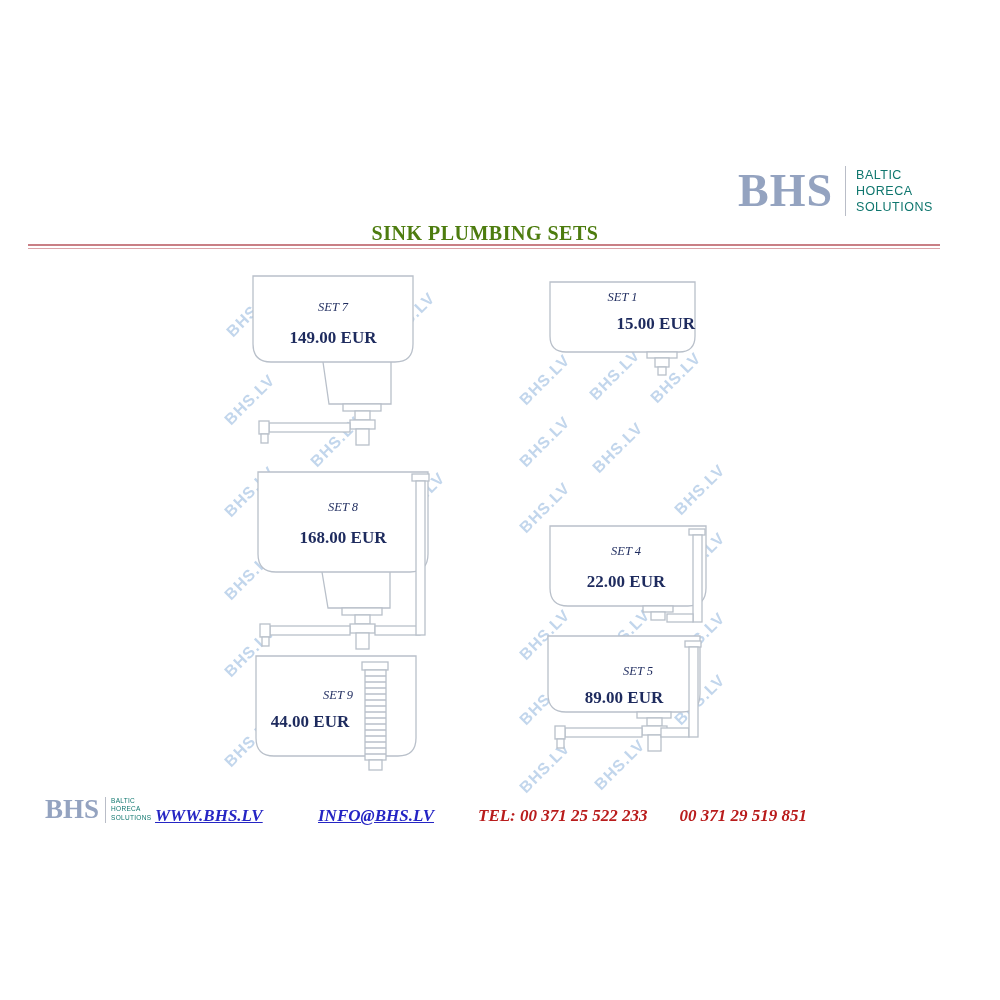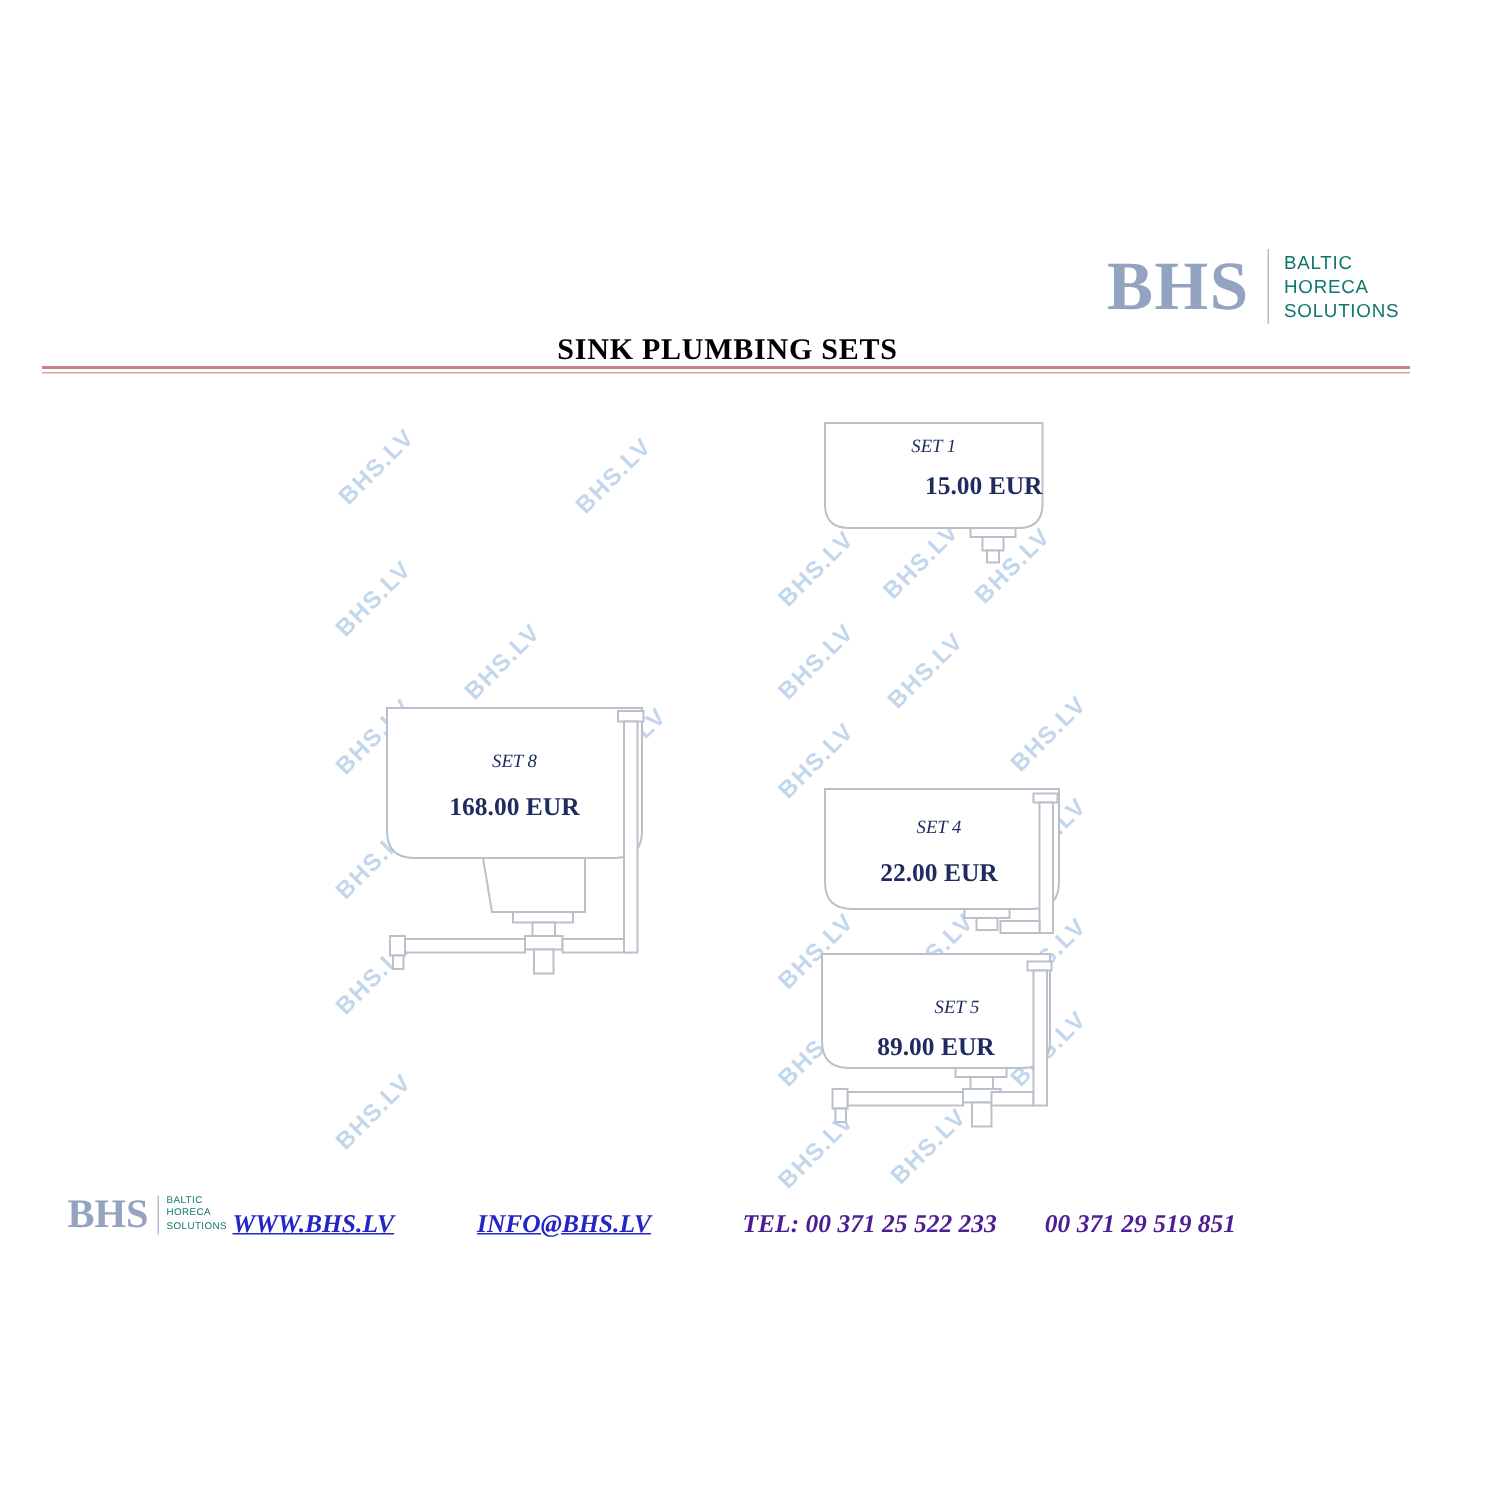--- a/index.html
+++ b/index.html
@@ -16,21 +16,21 @@
   .logo-main .bhs { font-size:46px; letter-spacing:1px; }
   .logo-main .bar { width:1px; height:50px; margin:0 10px 0 12px; }
   .logo-main .tag { font-size:12.5px; line-height:1.3; letter-spacing:.5px; }
   .logo-footer { left:45px; top:796px; }
   .logo-footer .bhs { font-size:27px; }
   .logo-footer .bar { width:1px; height:26px; margin:0 5px 0 6px; }
   .logo-footer .tag { font-size:6.5px; line-height:1.3; letter-spacing:.3px; }
 
   
   .title { position:absolute; top:222px; left:0; width:970px; text-align:center;
-           font-size:20px; font-weight:bold; color:#000000; letter-spacing:.5px; }
+           font-size:20px; font-weight:bold; color:#4d7c0f; letter-spacing:.5px; }
   .rule { position:absolute; top:244px; left:28px; width:912px; height:5px;
           border-top:2px solid #c97f85; border-bottom:1px solid #dba3a8; }
 
   
   .product { position:absolute; }
   .product svg { position:absolute; left:0; top:0; }
   .product .lbl { position:absolute; font-style:italic; font-size:12.5px; color:#1e2b5e; text-align:center; }
   .product .price { position:absolute; font-weight:bold; font-size:17px; color:#1e2b5e; text-align:center; }
   .ln { stroke:#b9c0ca; fill:none; stroke-width:1.3; }
   .fl { stroke:#b9c0ca; fill:#ffffff; stroke-width:1.3; }
@@ -39,22 +39,22 @@
   .wm-layer { position:absolute; left:0; top:0; width:1000px; height:1000px; pointer-events:none; }
   .wm { position:absolute; transform:translate(-50%,-50%) rotate(-45deg);
         font-family:"Liberation Sans", sans-serif; font-weight:bold; font-size:16px;
         letter-spacing:1px; color:rgba(143,180,220,.55); white-space:nowrap; }
 
   
   .link { position:absolute; top:806px; font-size:17px; font-weight:bold; font-style:italic;
           color:#2525c4; text-decoration:underline; cursor:pointer; }
   .link-www { left:155px; }
   .link-mail { left:318px; }
-  .tel { position:absolute; top:806px; left:495px; font-size:17px; font-weight:bold;
-         font-style:italic; color:#4c1d95; }
+  .tel { position:absolute; top:806px; left:478px; font-size:17px; font-weight:bold;
+         font-style:italic; color:#b91c1c; }
   .tel .p1 { margin-right:32px; }
 </style>
 </head>
 <body>
 
 <div class="page">
 
   <div class="wm-layer">
       <span class="wm" style="left: 252px; top: 312px;">BHS.LV</span>
       <span class="wm" style="left: 410px; top: 318px;">BHS.LV</span>
@@ -89,20 +89,41 @@
     <div class="tag">
       <div>BALTIC</div>
       <div>HORECA</div>
       <div>SOLUTIONS</div>
     </div>
   </div>
 
   <div class="title">SINK PLUMBING SETS</div>
   <div class="rule"></div>
 
+  <div class="product" style="left:245px;top:270px;width:195px;height:190px;">
+    <svg width="195" height="190" viewBox="0 0 195 190">
+      <g>
+        <path class="fl" d="M8 6 L168 6 L168 74 Q168 92 150 92 L26 92 Q8 92 8 74 Z"></path>
+        <path class="ln" d="M78 92 L84 134 L146 134 L146 92"></path>
+      </g>
+      <g>
+        <rect class="fl" x="98" y="134" width="38" height="7"></rect>
+        <rect class="fl" x="110" y="141" width="15" height="9"></rect>
+        <rect class="fl" x="105" y="150" width="25" height="9"></rect>
+        <rect class="fl" x="111" y="159" width="13" height="16"></rect>
+      </g>
+      <g>
+        <rect class="fl" x="24" y="153" width="81" height="9"></rect>
+        <rect class="fl" x="14" y="151" width="10" height="13"></rect>
+        <rect class="fl" x="16" y="164" width="7" height="9"></rect>
+      </g>
+    </svg>
+    <div class="lbl" style="left:8px;top:30px;width:160px;">SET 7</div>
+    <div class="price" style="left:8px;top:58px;width:160px;">149.00 EUR</div>
+  </div>
 
   <div class="product" style="left:250px;top:466px;width:205px;height:200px;">
     <svg width="205" height="200" viewBox="0 0 205 200">
       <g>
         <path class="fl" d="M8 6 L178 6 L178 88 Q178 106 160 106 L26 106 Q8 106 8 88 Z"></path>
         <path class="ln" d="M72 106 L78 142 L140 142 L140 106"></path>
       </g>
       <g>
         <rect class="fl" x="92" y="142" width="40" height="7"></rect>
         <rect class="fl" x="105" y="149" width="15" height="9"></rect>
@@ -117,20 +138,35 @@
       </g>
       <g>
         <rect class="fl" x="162" y="8" width="17" height="7"></rect>
         <rect class="fl" x="166" y="15" width="9" height="154"></rect>
       </g>
     </svg>
     <div class="lbl" style="left:8px;top:34px;width:170px;">SET 8</div>
     <div class="price" style="left:8px;top:62px;width:170px;">168.00 EUR</div>
   </div>
 
+  <div class="product" style="left:250px;top:652px;width:195px;height:125px;">
+    <svg width="195" height="125" viewBox="0 0 195 125">
+      <g>
+        <path class="fl" d="M6 4 L166 4 L166 86 Q166 104 148 104 L24 104 Q6 104 6 86 Z"></path>
+      </g>
+      <g>
+        <rect class="fl" x="112" y="10" width="26" height="8"></rect>
+        <rect class="fl" x="115" y="18" width="21" height="90"></rect>
+        <path class="ln" d="M115 24H136M115 30H136M115 36H136M115 42H136M115 48H136M115 54H136M115 60H136M115 66H136M115 72H136M115 78H136M115 84H136M115 90H136M115 96H136M115 102H136"></path>
+        <rect class="fl" x="119" y="108" width="13" height="10"></rect>
+      </g>
+    </svg>
+    <div class="lbl" style="left:28px;top:36px;width:120px;">SET 9</div>
+    <div class="price" style="left:-2px;top:60px;width:124px;">44.00 EUR</div>
+  </div>
 
   <div class="product" style="left:545px;top:278px;width:160px;height:100px;">
     <svg width="160" height="100" viewBox="0 0 160 100">
       <g>
         <path class="fl" d="M5 4 L150 4 L150 58 Q150 74 134 74 L21 74 Q5 74 5 58 Z"></path>
       </g>
       <g>
         <rect class="fl" x="102" y="74" width="30" height="6"></rect>
         <rect class="fl" x="110" y="80" width="14" height="9"></rect>
         <rect class="fl" x="113" y="89" width="8" height="8"></rect>

